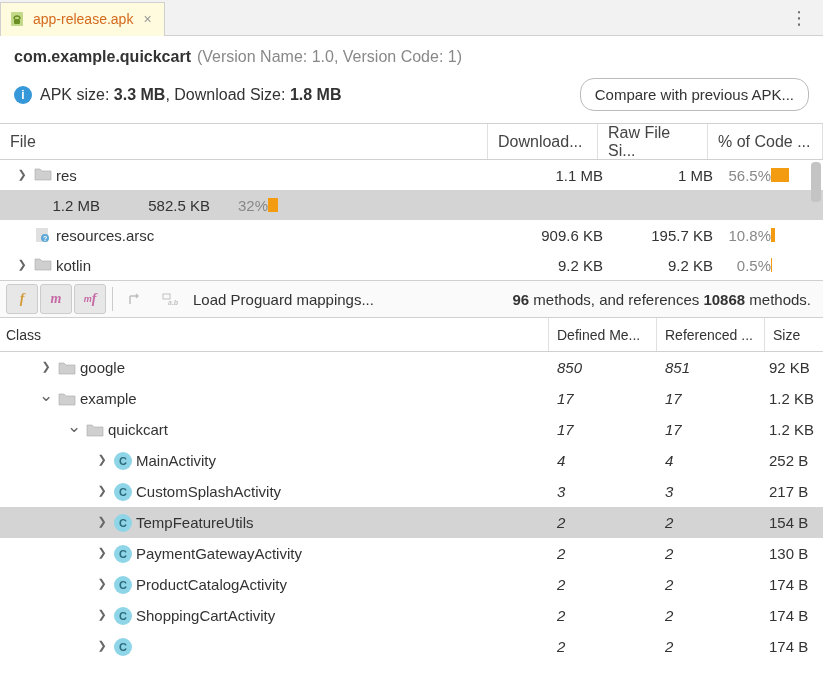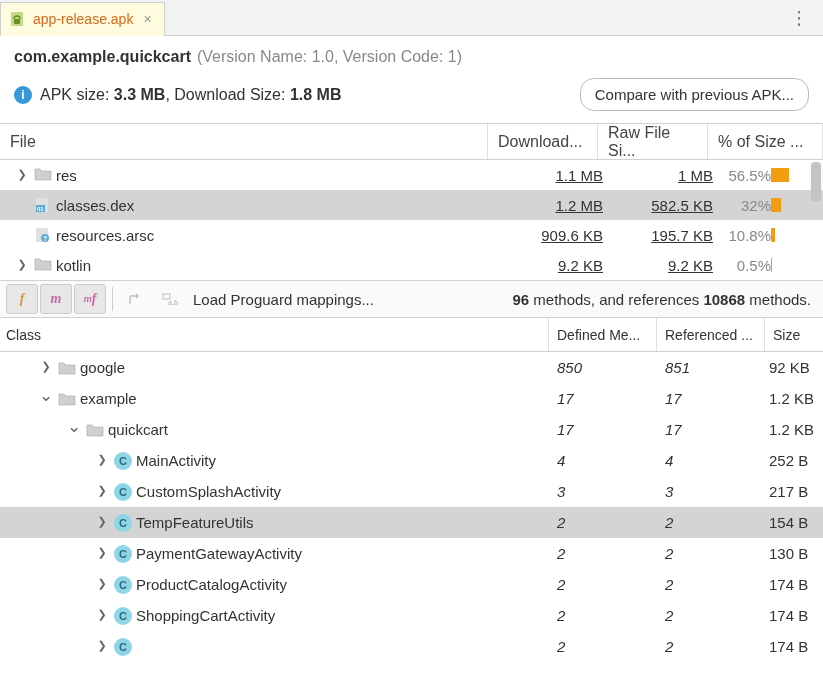--- a/index.html
+++ b/index.html
@@ -145,21 +145,20 @@
     .chevron.spacer { visibility: hidden; }
     .file-icon {
       width: 18px;
       height: 16px;
       flex-shrink: 0;
     }
     .file-row .raw, .file-row .down {
       width: 110px;
       text-align: right;
       padding-right: 10px;
-      text-decoration: underline;
     }
     .file-row .pct-cell {
       width: 100px;
       display: flex;
       align-items: center;
       gap: 0;
     }
     .pct-text {
       width: 48px;
       text-align: right;
@@ -305,50 +304,41 @@
     <b>1.8 MB</b>
   </span>
   <button class="compare-btn">Compare with previous APK...</button>
 </div>
 <div class="divider"></div>
 
 <div class="table-header">
   <div class="col col-file">File</div>
   <div class="col col-down">Download...</div>
   <div class="col col-raw">Raw File Si...</div>
-  <div class="col col-pct">% of Size ...</div>
+  <div class="col col-pct">% of Code ...</div>
 </div>
 
 <div class="files-body" id="files-body">
   <div class="scrollbar"></div>
 <div class="file-row">
     <div class="fname">
       <span class="chevron ">❯</span>
       <span class="file-icon"><svg viewBox="0 0 18 14">
             <path d="M1 2 L6 2 L8 4 L17 4 L17 13 L1 13 Z" fill="#cfcfcf" stroke="#a8a8a8" stroke-width="0.6"></path>
           </svg></span>
       <span>res</span>
     </div>
     <div class="raw">1.1 MB</div>
     <div class="down">1 MB</div>
     <div class="pct-cell">
       <span class="pct-text">56.5%</span>
       <span class="pct-bar" style="width:18px"></span>
     </div>
     </div>
     <div class="file-row selected">
-    <div class="fname">
-      <span class="chevron spacer">❯</span>
-      <span class="file-icon"><svg viewBox="0 0 18 16">
-            <rect x="2" y="1" width="12" height="14" fill="#e0e0e0"></rect>
-            <rect x="2" y="8" width="9" height="7" fill="#5da8d8"></rect>
-            <text x="3" y="14" font-size="6" fill="#fff" font-weight="700">01</text>
-          </svg></span>
-      <span>classes.dex</span>
-    </div>
     <div class="raw">1.2 MB</div>
     <div class="down">582.5 KB</div>
     <div class="pct-cell">
       <span class="pct-text">32%</span>
       <span class="pct-bar" style="width:10px"></span>
     </div>
     </div>
     <div class="file-row">
     <div class="fname">
       <span class="chevron spacer">❯</span>

